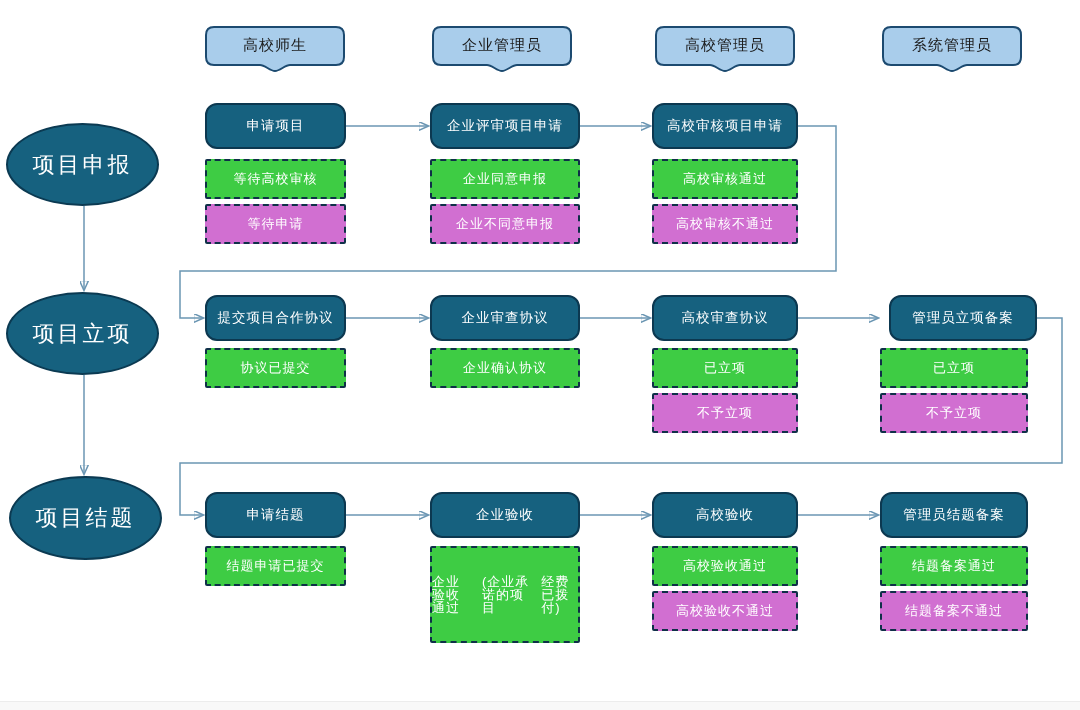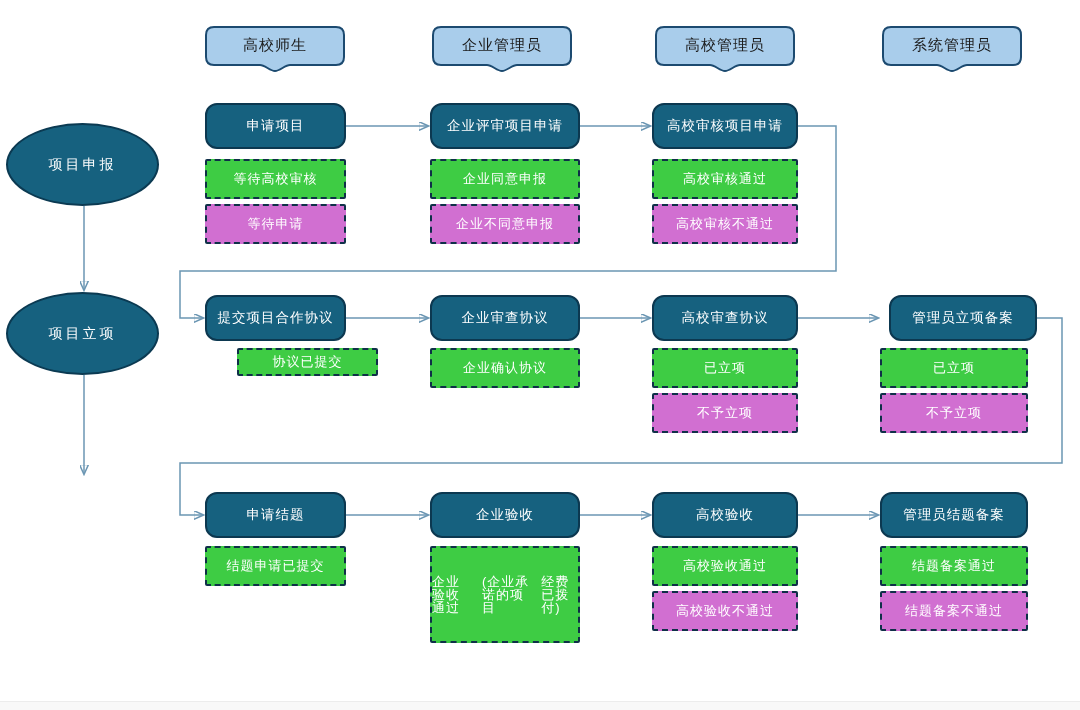--- a/index.html
+++ b/index.html
@@ -8,21 +8,21 @@
   .abs{position:absolute;box-sizing:border-box;}
   
   .lane{width:140px;height:46px;}
   .lane svg{position:absolute;left:0;top:0;}
   .lane .lane-label{position:absolute;left:0;top:0;width:140px;height:38px;
     display:flex;align-items:center;justify-content:center;
     font-size:15px;color:#1b1b1b;letter-spacing:1px;}
   
   .phase{background:#16617F;border:2.5px solid #0B3A52;border-radius:50%;
     display:flex;align-items:center;justify-content:center;
-    color:#ffffff;font-size:14px;letter-spacing:3px;}
+    color:#ffffff;font-size:22px;letter-spacing:3px;}
   
   .action-box{background:#16617F;border:2px solid #0C3850;border-radius:12px;
     display:flex;align-items:center;justify-content:center;
     color:#ffffff;font-size:13.5px;letter-spacing:1px;}
   
   .status{border:2px dashed #0F3048;border-radius:2px;
     display:flex;align-items:center;justify-content:center;
     color:#ffffff;font-size:13px;letter-spacing:1px;}
   .status.pass{background:#3ECC44;}
   .status.fail{background:#D16FD1;}
@@ -82,35 +82,36 @@
   </div>
   <div class="abs lane" style="left:882px;top:26px;">
     <svg width="140" height="46" viewBox="0 0 140 46">
       <path d="M9,1 H131 Q139,1 139,9 V31 Q139,39 131,39 H85 C80,39 75,45 70,45 C65,45 60,39 55,39 H9 Q1,39 1,31 V9 Q1,1 9,1 Z" fill="#A9CDEB" stroke="#1C4A70" stroke-width="2"></path>
     </svg>
     <span class="lane-label">系统管理员</span>
   </div>
 
   <div class="abs phase" style="left:6px;top:123px;width:153px;height:83px;">项目申报</div>
   <div class="abs phase" style="left:6px;top:292px;width:153px;height:83px;">项目立项</div>
+  <div class="abs phase" style="left:9px;top:476px;width:153px;height:84px;">项目结题</div>
 
   <div class="abs action-box" style="left:205px;top:103px;width:141px;height:46px;">申请项目</div>
   <div class="abs status pass" style="left:205px;top:159px;width:141px;height:40px;">等待高校审核</div>
   <div class="abs status fail" style="left:205px;top:204px;width:141px;height:40px;">等待申请</div>
 
   <div class="abs status pass" style="left:430px;top:159px;width:150px;height:40px;">企业同意申报</div>
   <div class="abs action-box" style="left:430px;top:103px;width:150px;height:46px;">企业评审项目申请</div>
   <div class="abs status fail" style="left:430px;top:204px;width:150px;height:40px;">企业不同意申报</div>
 
   <div class="abs action-box" style="left:652px;top:103px;width:146px;height:46px;">高校审核项目申请</div>
   <div class="abs status pass" style="left:652px;top:159px;width:146px;height:40px;">高校审核通过</div>
   <div class="abs status fail" style="left:652px;top:204px;width:146px;height:40px;">高校审核不通过</div>
 
   <div class="abs action-box" style="left:205px;top:295px;width:141px;height:46px;">提交项目合作协议</div>
-  <div class="abs status pass" style="left:205px;top:348px;width:141px;height:28px;margin-left:32px;">协议已提交</div>
+  <div class="abs status pass" style="left:205px;top:348px;width:141px;height:40px;">协议已提交</div>
 
   <div class="abs action-box" style="left:430px;top:295px;width:150px;height:46px;text-align:center;">企业审查协议</div>
   <div class="abs status pass" style="left:430px;top:348px;width:150px;height:40px;">企业确认协议</div>
 
   <div class="abs action-box" style="left:652px;top:295px;width:146px;height:46px;">高校审查协议</div>
   <div class="abs status pass" style="left:652px;top:348px;width:146px;height:40px;">已立项</div>
   <div class="abs status fail" style="left:652px;top:393px;width:146px;height:40px;">不予立项</div>
 
   <div class="abs action-box" style="left:880px;top:295px;width:148px;height:46px;margin-left:9px;">管理员立项备案</div>
   <div class="abs status pass" style="left:880px;top:348px;width:148px;height:40px;">已立项</div>

